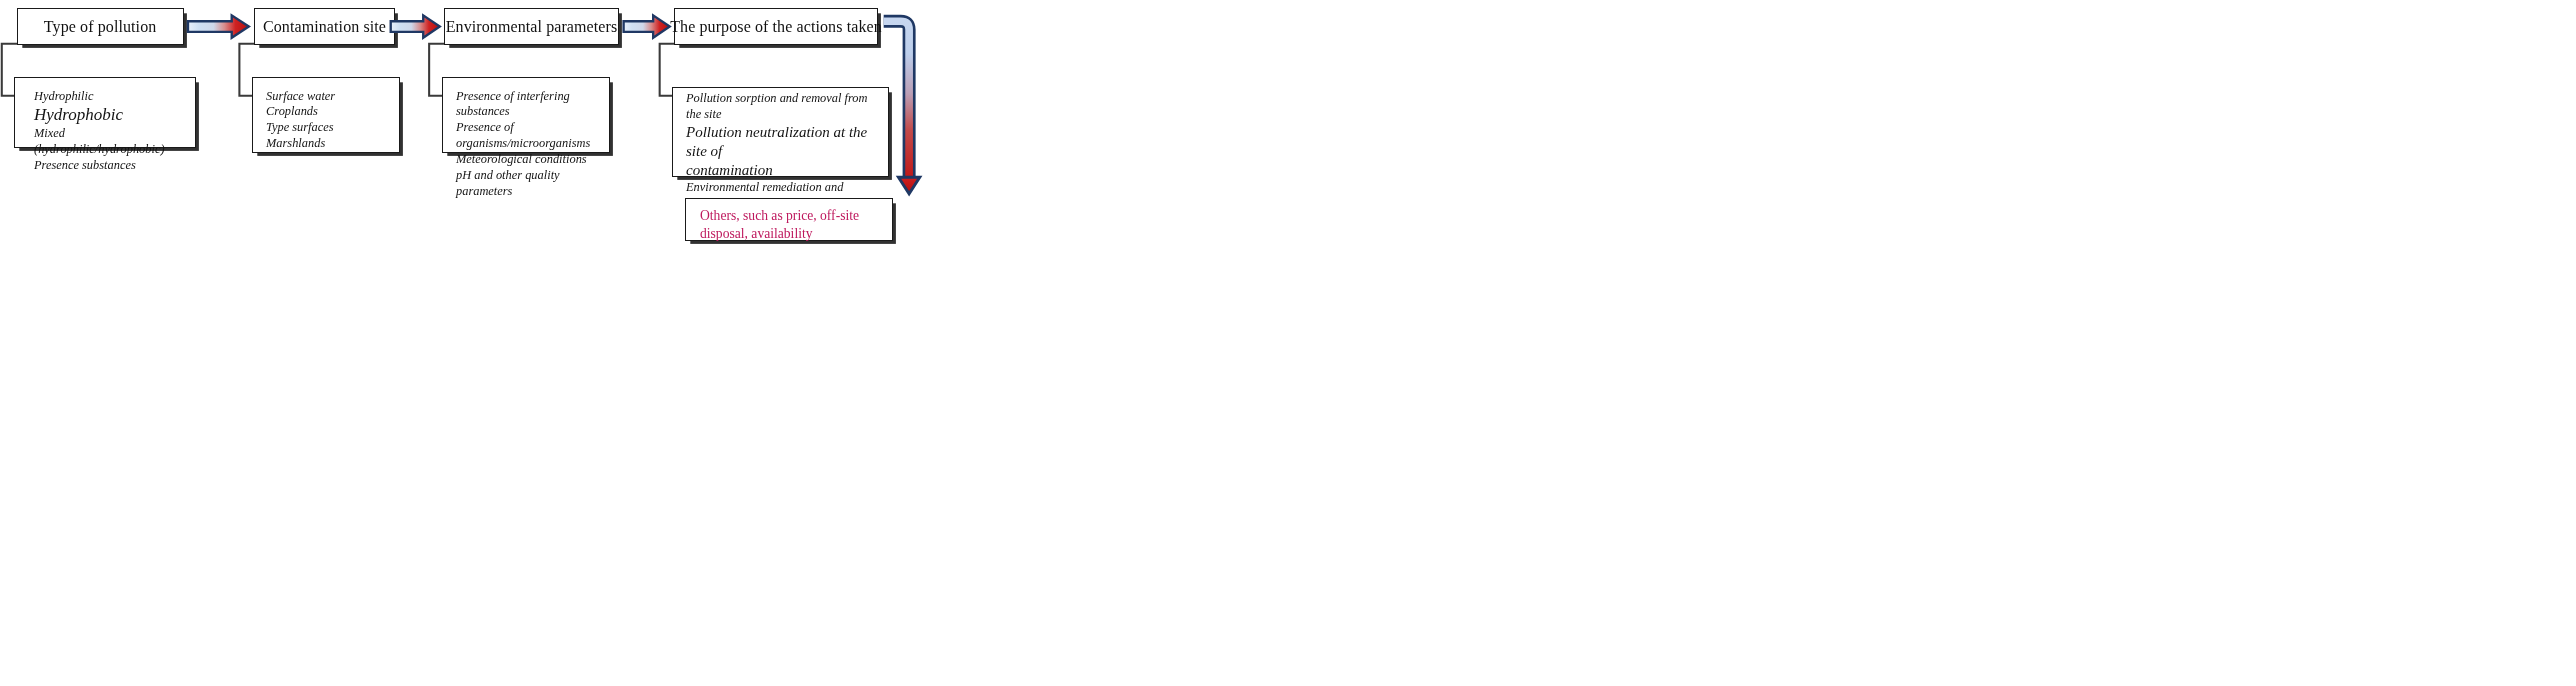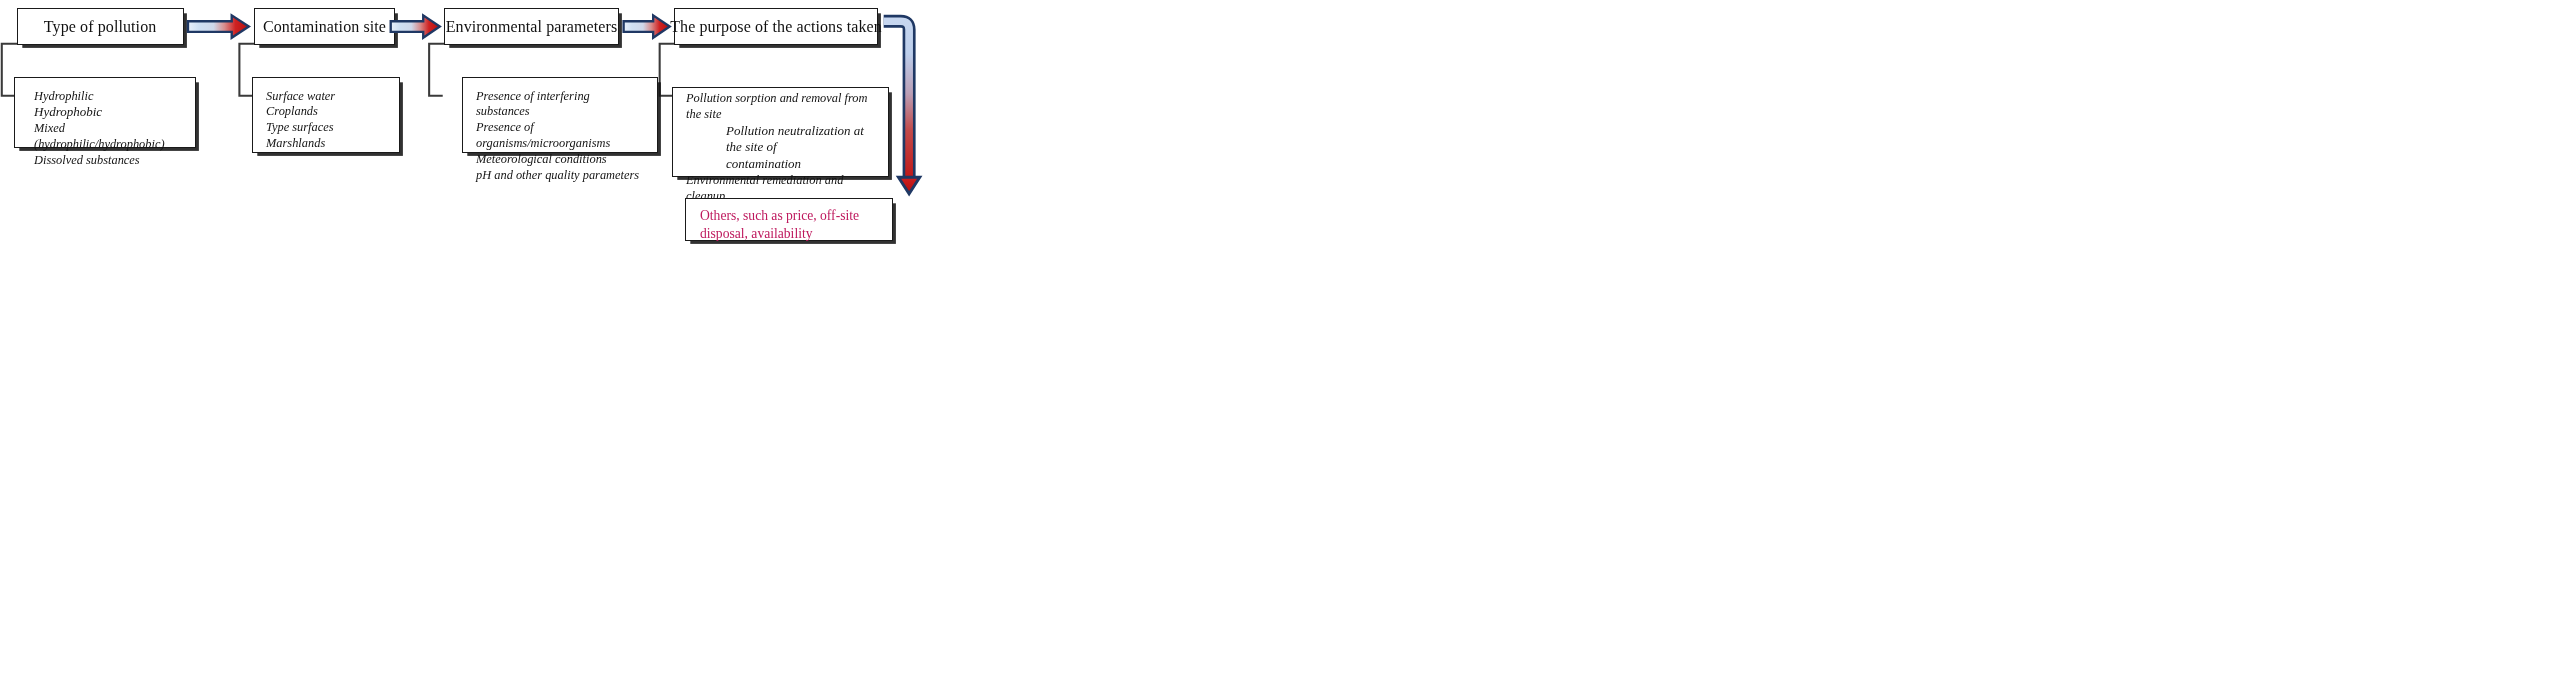--- a/index.html
+++ b/index.html
@@ -96,54 +96,54 @@
       <path d="M 1143 74 L 1116 74 L 1116 162 L 1139 162"></path>
     </g>
   </svg>
 
   <div class="box head-box" style="left:16.6px; top:8.3px; width:167px; height:37px;">
     <span class="head-label" style="font-size:16px;">Type of pollution</span>
   </div>
 
   <div class="box detail-box" style="left:14px; top:77px; width:182px; height:71px;padding-left:19px;">
     <div class="detail-line" style="font-size:12.4px;">Hydrophilic</div>
-    <div class="detail-line" style="font-size:13px;">Hydrophobic</div>
+    <div class="detail-line" style="font-size:17px;">Hydrophobic</div>
     <div class="detail-line" style="font-size:12.4px;">Mixed (hydrophilic/hydrophobic)</div>
-    <div class="detail-line" style="font-size:12.4px;">Dissolved substances</div>
+    <div class="detail-line" style="font-size:12.4px;">Presence substances</div>
   </div>
 
   <div class="box head-box" style="left:254px; top:8.3px; width:141px; height:37px;">
     <span class="head-label" style="font-size:16px;">Contamination site</span>
   </div>
 
   <div class="box detail-box" style="left:252px; top:77px; width:148px; height:76px;">
     <div class="detail-line" style="font-size:12.4px;">Surface water</div>
     <div class="detail-line" style="font-size:12.4px;">Croplands</div>
     <div class="detail-line" style="font-size:12.4px;">Type surfaces</div>
     <div class="detail-line" style="font-size:12.4px;">Marshlands</div>
   </div>
 
   <div class="box head-box" style="left:444px; top:8.3px; width:175px; height:37px;">
     <span class="head-label" style="font-size:16px;">Environmental parameters</span>
   </div>
 
-  <div class="box detail-box" style="left:442px; top:77px; width:196px; height:76px;margin-left:20px;">
+  <div class="box detail-box" style="left:442px; top:77px; width:168px; height:76px;">
     <div class="detail-line" style="font-size:12.4px;">Presence of interfering substances</div>
     <div class="detail-line" style="font-size:12.4px;">Presence of organisms/microorganisms</div>
     <div class="detail-line" style="font-size:12.4px;">Meteorological conditions</div>
     <div class="detail-line" style="font-size:12.4px;">pH and other quality parameters</div>
   </div>
 
   <div class="box head-box" style="left:674px; top:8.3px; width:204px; height:37px;">
     <span class="head-label" style="font-size:16px;">The purpose of the actions taken</span>
   </div>
 
   <div class="box detail-box" style="left:672px; top:87px; width:217px; height:90px; padding-top:3px;">
     <div class="detail-line" style="font-size:12.4px;">Pollution sorption and removal from the site</div>
-    <div class="detail-line" style="font-size:13px;margin-left:40px;">Pollution neutralization at the site of
+    <div class="detail-line" style="font-size:15px;">Pollution neutralization at the site of
 contamination</div>
     <div class="detail-line" style="font-size:12.4px;">Environmental remediation and cleanup</div>
     <div class="detail-line" style="font-size:12.4px;">Sorbent action speed</div>
   </div>
 
   <div class="box plain-box" style="left:685px; top:198px; width:208px; height:43px;">
     <div class="plain-line" style="font-size:13.6px;">Others, such as price, off-site disposal, availability</div>
   </div>
 
   <svg class="layer front" viewBox="0 0 4358 1161" preserveAspectRatio="none" aria-hidden="true">

